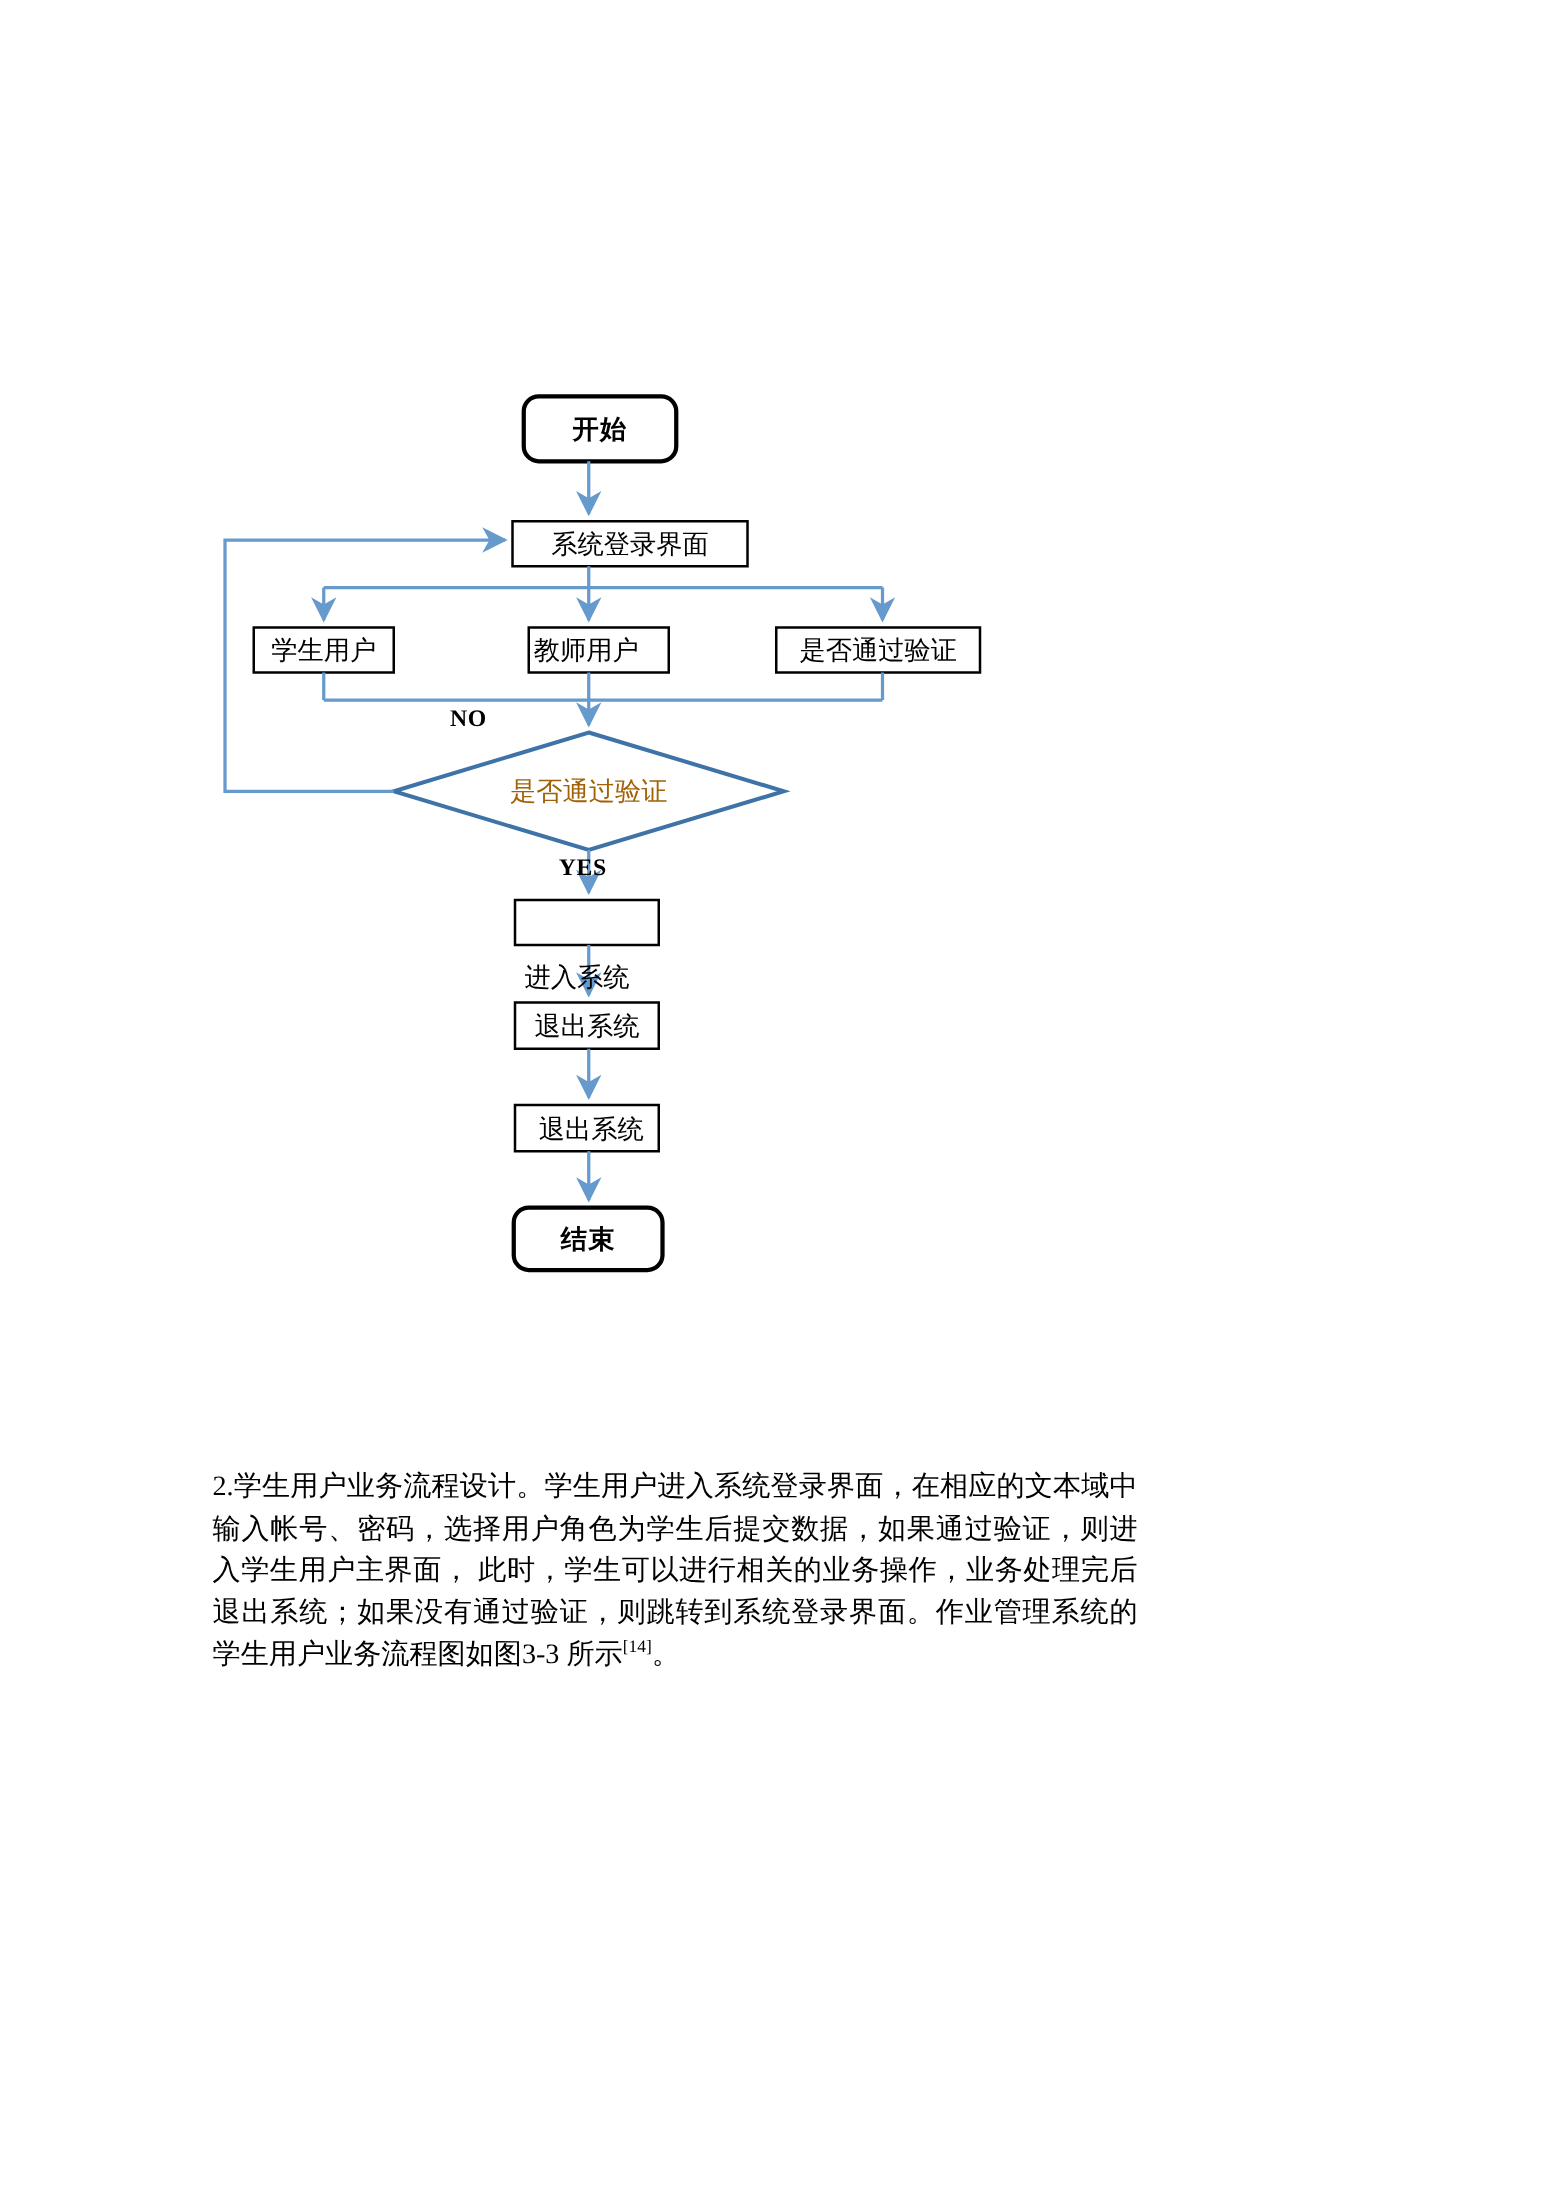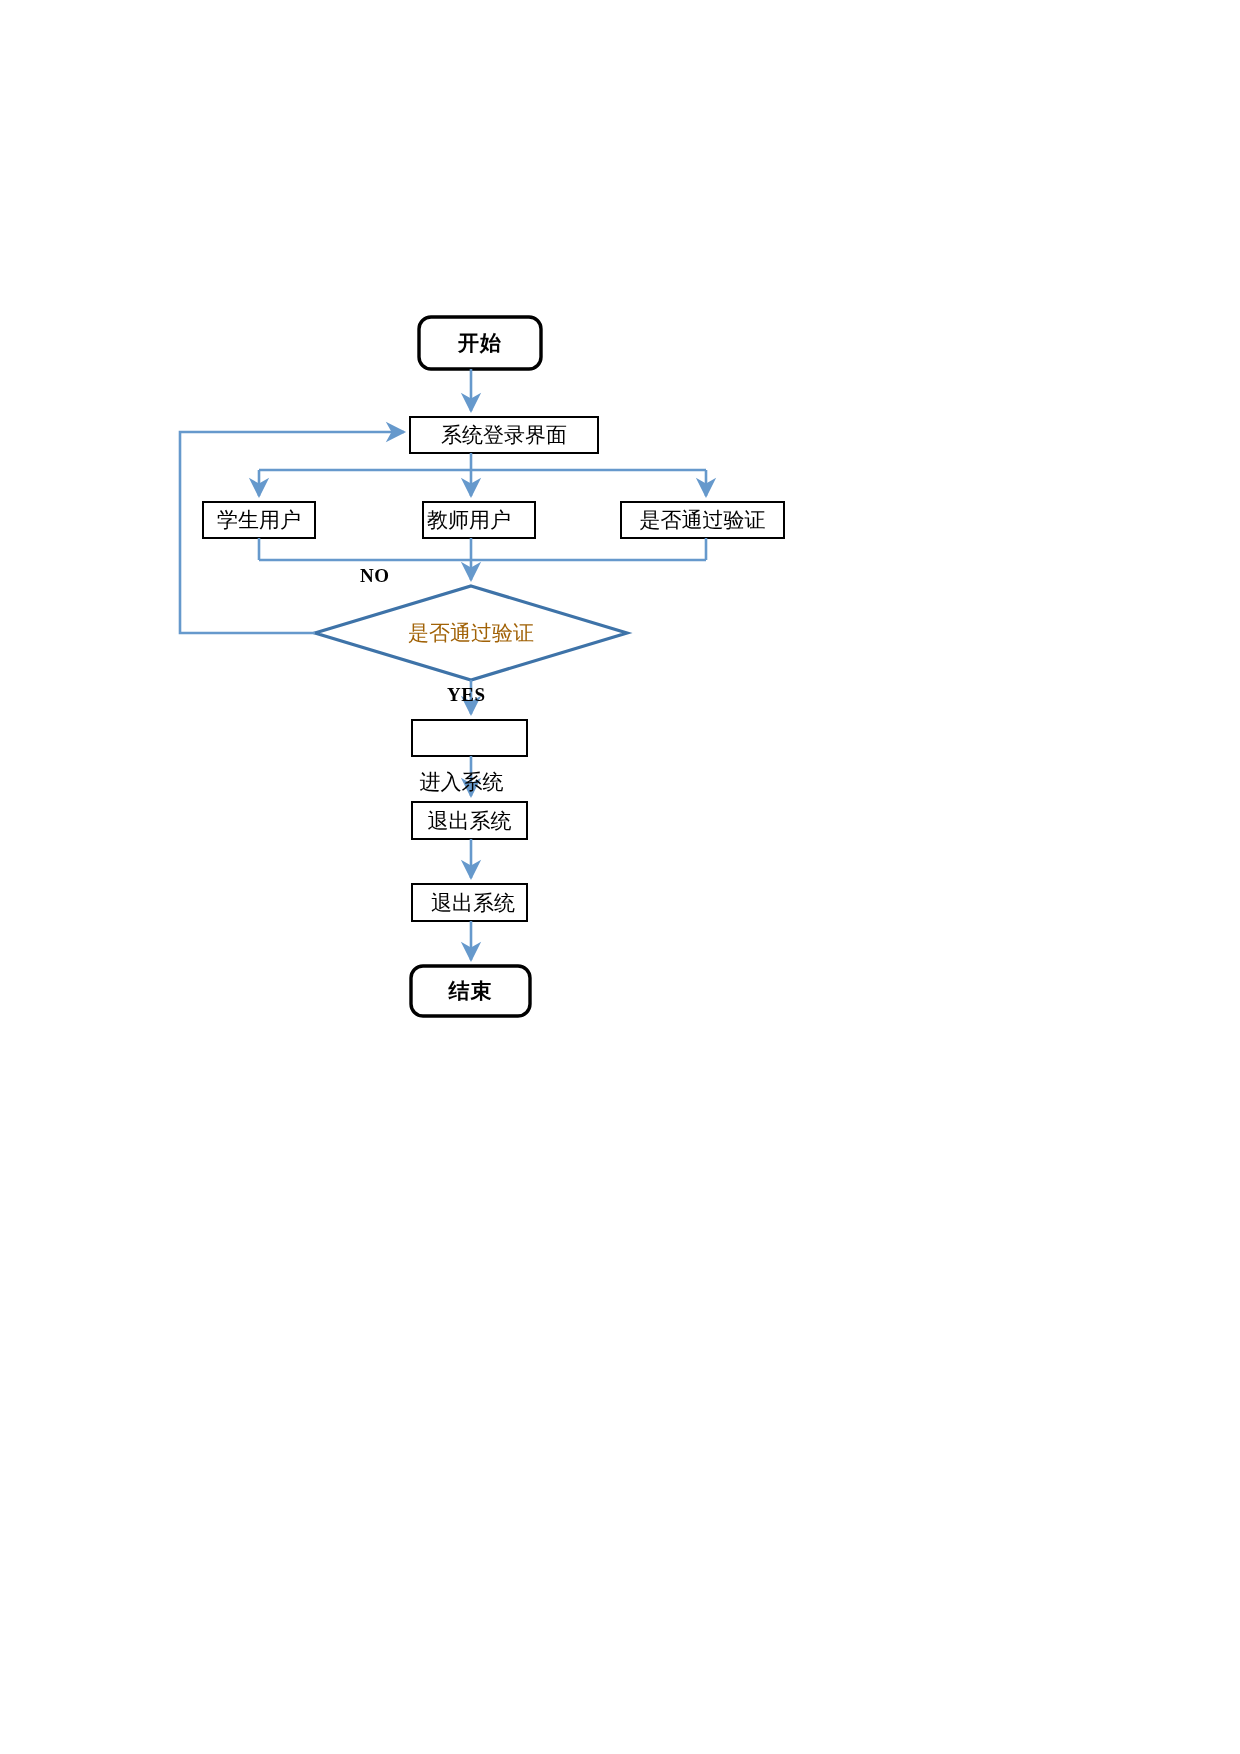--- a/index.html
+++ b/index.html
@@ -183,14 +183,17 @@
     <div class="node-label process-label" style="left:412px; top:884px; width:122px; height:37px;">退出系统</div>
 
     <div class="node-label terminal-label" style="left:411px; top:966px; width:119px; height:50px;text-align:center;">结束</div>
 
     <div class="branch-label" style="left:360px; top:565px;">NO</div>
 
     <div class="branch-label" style="left:399px; top:684px;margin-left:48px;">YES</div>
 
   </div>
 
+  <div id="body-text">
+    <p><span>2.学生用户业务流程设计。学生用户进入系统登录界面，在相应的文本域中输入帐号、密码，选择用户角色为学生后提交数据，如果通过验证，则进入学生用户主界面， 此时，学生可以进行相关的业务操作，业务处理完后退出系统；如果没有通过验证，则跳转到系统登录界面。作业管理系统的学生用户业务流程图如图3-3 所示</span><sup>[14]</sup><span>。</span></p>
+  </div>
 
 </div>
 
 </body></html>

